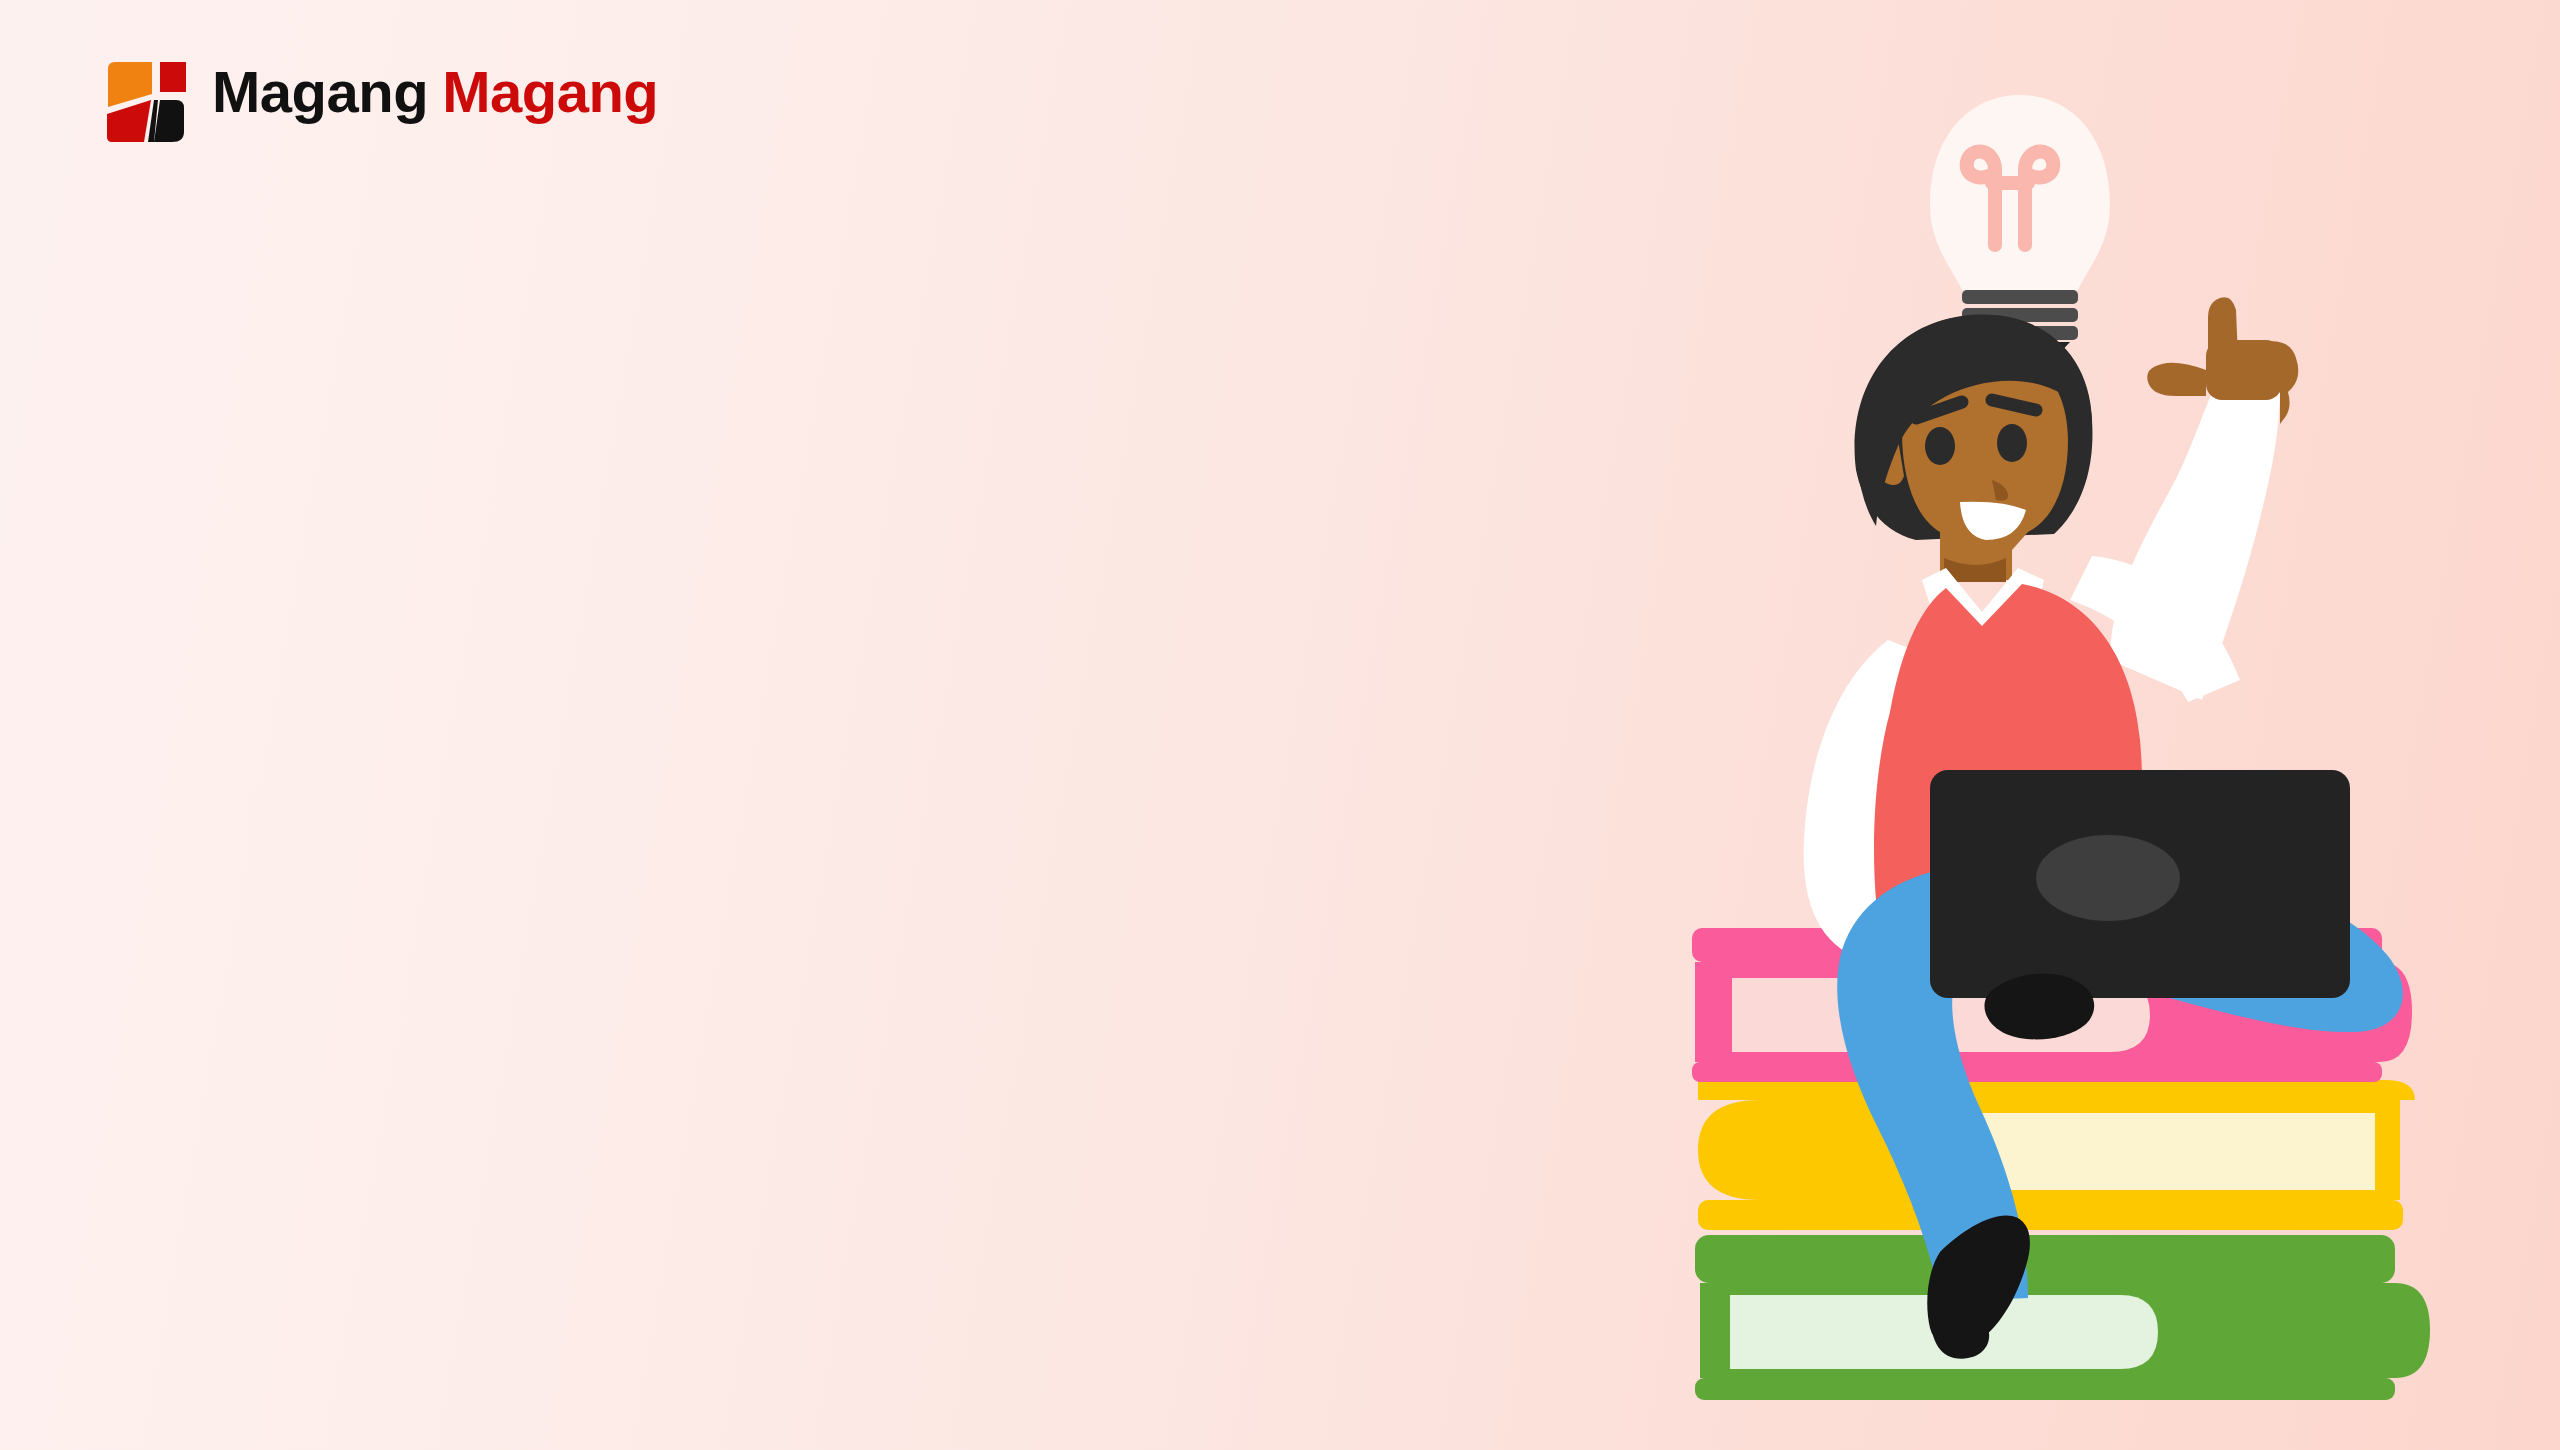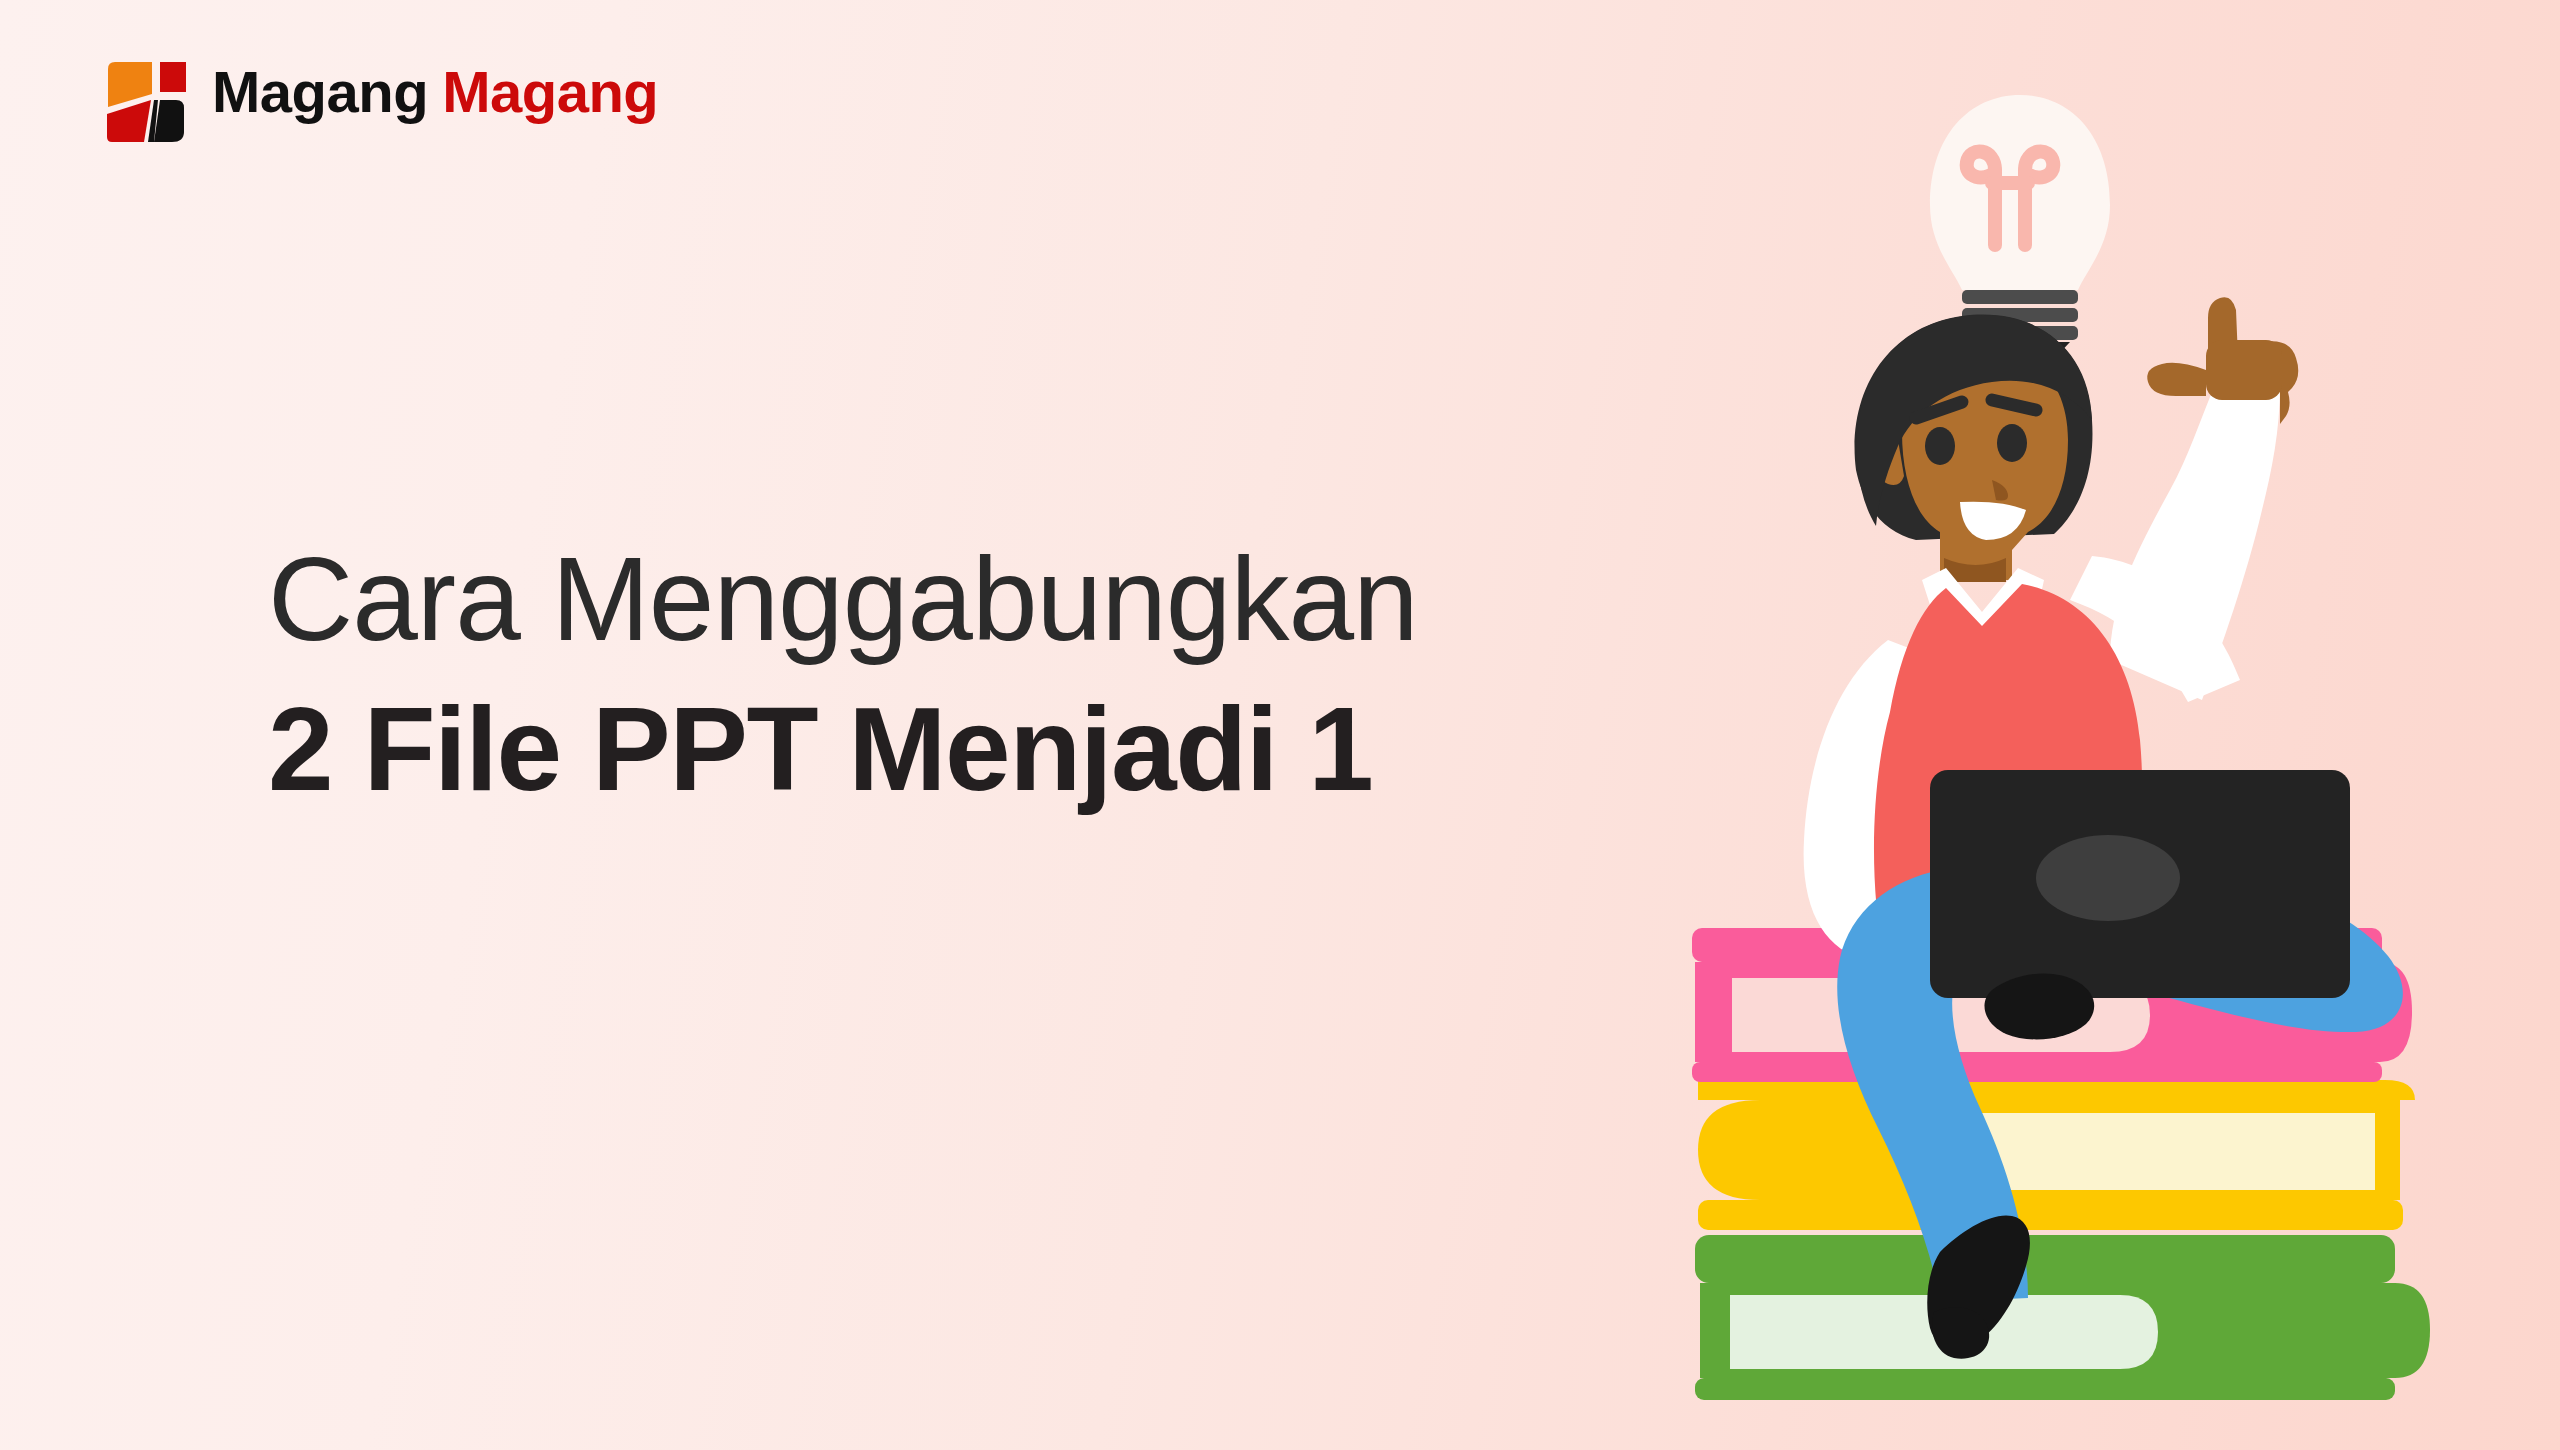--- a/index.html
+++ b/index.html
@@ -79,24 +79,20 @@
         <path d="M56 58 L72 58 Q80 58 80 66 L80 90 Q80 100 68 100 L50 100 Z" fill="#111111"></path>
         <path d="M54 58 L50 58 L44 100 L50 100 Z" fill="#111111"></path>
       </svg>
     </div>
     <div id="logo-text">
       <span class="logo-word-1">Magang</span>
         <span class="logo-word-2">Magang</span>
     </div>
   </div>
 
-  <div id="headline">
-    <div id="headline-line1">Cara Menggabungkan</div>
-    <div id="headline-line2">2 File PPT Menjadi 1</div>
-  </div>
 
   <div id="illustration">
     <svg viewBox="0 0 830 1370" xmlns="http://www.w3.org/2000/svg" aria-hidden="true">
 
       <g>
         <rect x="55" y="1195" width="700" height="48" rx="14" fill="#5fa838"></rect>
         <path d="M60 1243 L755 1243 Q790 1243 790 1290 Q790 1338 755 1338 L60 1338 Z" fill="#5fa838"></path>
         <path d="M90 1255 L480 1255 Q518 1255 518 1292 Q518 1329 480 1329 L90 1329 Z" fill="#e4f2e0"></path>
         <rect x="55" y="1338" width="700" height="22" rx="9" fill="#5fa838"></rect>
       </g>

